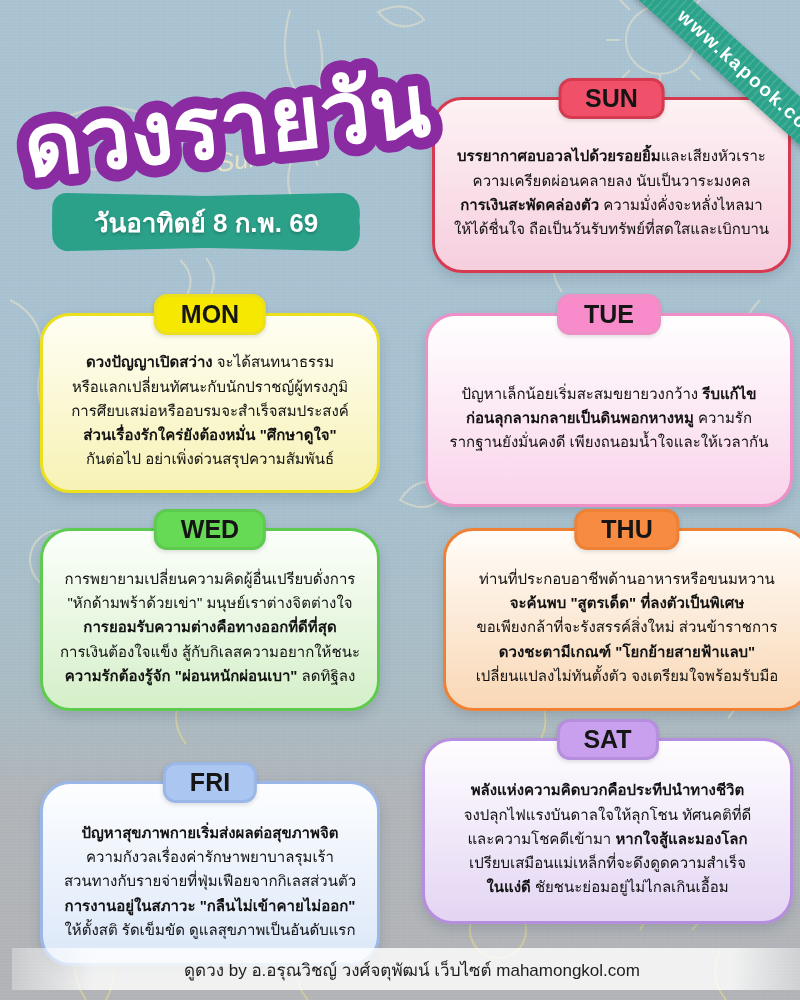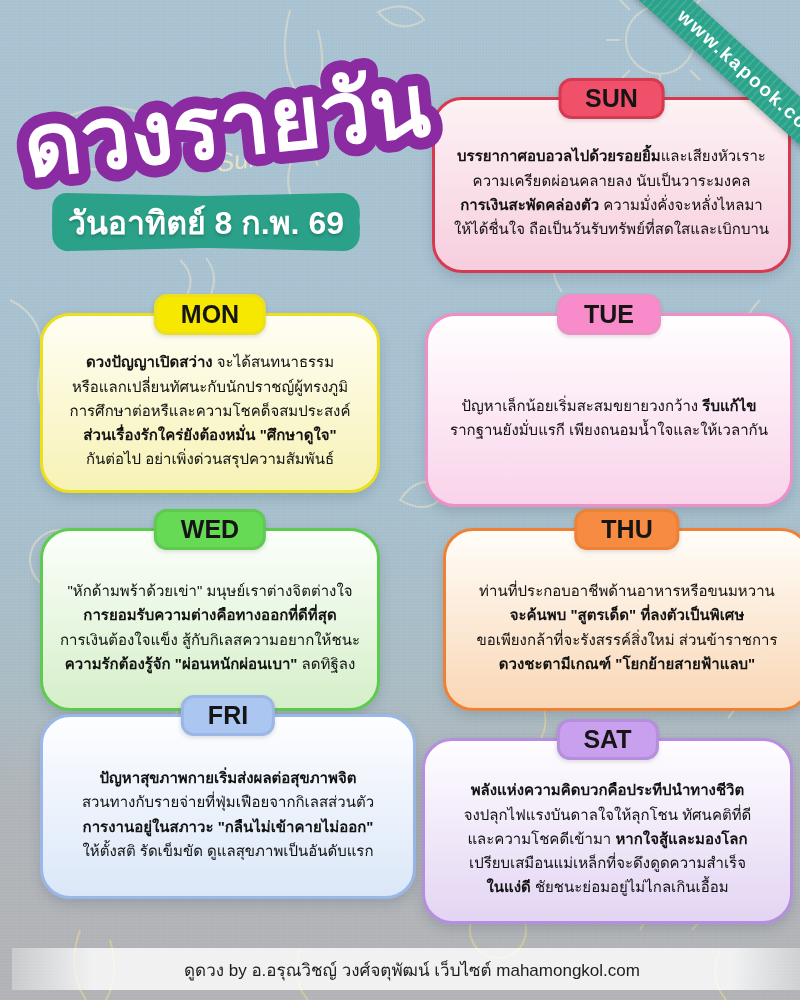--- a/index.html
+++ b/index.html
@@ -26,21 +26,21 @@
 
   
   .title-wrap{position:absolute;left:8px;top:38px;width:440px;height:180px;z-index:5;}
 
   
   .date-banner{position:absolute;left:52px;top:196px;width:308px;height:52px;z-index:5;
     display:flex;align-items:center;justify-content:center;}
   .date-banner .blob,.date-banner .blob2{position:absolute;inset:0;background:#2ba189;border-radius:22px;}
   .date-banner .blob{transform:rotate(-1.3deg);border-radius:26px 18px 30px 16px;}
   .date-banner .blob2{transform:rotate(1.2deg);border-radius:14px 28px 16px 28px;}
-  .date-banner span{position:relative;color:#fff;font-weight:700;font-size:32px;
+  .date-banner span{position:relative;color:#fff;font-weight:700;font-size:26px;
     text-shadow:0 2px 3px rgba(0,0,0,.22);z-index:2;}
 
   
   .card{position:absolute;z-index:4;border:3px solid var(--border);border-radius:30px;
     background:linear-gradient(180deg,var(--top) 0%,var(--bottom) 100%);
     box-shadow:0 5px 12px rgba(55,75,95,.20);}
   .pill{position:absolute;top:-22px;left:50%;transform:translateX(-50%);
     background:var(--pill);border:3px solid var(--border);border-radius:13px;
     padding:2px 24px;font-size:25px;font-weight:700;color:#151515;line-height:1.25;
     box-shadow:0 2px 4px rgba(0,0,0,.12);white-space:nowrap;}
@@ -48,21 +48,21 @@
     align-items:center;justify-content:center;text-align:center;
     padding:26px 10px 10px 10px;overflow:hidden;}
   .line{font-size:15px;line-height:1.62;color:#121212;white-space:nowrap;}
   .line .b{font-weight:700;}
 
   .card-sun{left:432px;top:97px;width:353px;height:170px;}
   .card-mon{left:40px;top:313px;width:334px;height:174px;}
   .card-tue{left:425px;top:313px;width:362px;height:188px;}
   .card-wed{left:40px;top:528px;width:334px;height:177px;}
   .card-thu{left:443px;top:528px;width:362px;height:177px;}
-  .card-fri{left:40px;top:714px;width:334px;height:179px;padding-left:36px;}
+  .card-fri{left:40px;top:781px;width:334px;height:179px;}
   .card-sat{left:422px;top:738px;width:365px;height:180px;}
 
   
   .footer{position:absolute;left:12px;top:948px;width:800px;height:42px;z-index:5;
     display:flex;align-items:center;justify-content:center;
     background:linear-gradient(90deg,rgba(255,255,255,.30) 0%,rgba(255,255,255,.82) 10%,rgba(255,255,255,.82) 90%,rgba(255,255,255,.30) 100%);}
   .footer span{font-size:17px;color:#1d1d1d;}
 </style>
 </head>
 <body>
@@ -121,54 +121,58 @@
         <div class="line"><span>ความเครียดผ่อนคลายลง นับเป็นวาระมงคล</span></div>
         <div class="line"><span class="b">การเงินสะพัดคล่องตัว</span><span> ความมั่งคั่งจะหลั่งไหลมา</span></div>
         <div class="line"><span>ให้ได้ชื่นใจ ถือเป็นวันรับทรัพย์ที่สดใสและเบิกบาน</span></div>
       </div>
   </div>
   <div class="card card-mon" style="--border: #ecdf1e; --pill: #f6e800; --top: #fffef4; --bottom: #f7f2b5;">
     <div class="pill">MON</div>
     <div class="card-body">
         <div class="line"><span class="b">ดวงปัญญาเปิดสว่าง</span><span> จะได้สนทนาธรรม</span></div>
         <div class="line"><span>หรือแลกเปลี่ยนทัศนะกับนักปราชญ์ผู้ทรงภูมิ</span></div>
-        <div class="line"><span>การศึกษาต่อหรืและความโชคด็จสมประสงค์</span></div>
+        <div class="line"><span>การศึยบเสม่อหรืออบรมจะสำเร็จสมประสงค์</span></div>
         <div class="line"><span class="b">ส่วนเรื่องรักใคร่ยังต้องหมั่น "ศึกษาดูใจ"</span></div>
         <div class="line"><span>กันต่อไป อย่าเพิ่งด่วนสรุปความสัมพันธ์</span></div>
       </div>
   </div>
   <div class="card card-tue" style="--border: #ee8fc7; --pill: #f88cca; --top: #ffffff; --bottom: #f9d3ea;">
     <div class="pill">TUE</div>
     <div class="card-body">
         <div class="line"><span>ปัญหาเล็กน้อยเริ่มสะสมขยายวงกว้าง </span><span class="b">รีบแก้ไข</span></div>
-        <div class="line"><span>รากฐานยังมั่บแรกี เพียงถนอมน้ำใจและให้เวลากัน</span></div>
+        <div class="line"><span class="b">ก่อนลุกลามกลายเป็นดินพอกหางหมู</span><span> ความรัก</span></div>
+        <div class="line"><span>รากฐานยังมั่นคงดี เพียงถนอมน้ำใจและให้เวลากัน</span></div>
       </div>
   </div>
   <div class="card card-wed" style="--border: #5ecb50; --pill: #66d955; --top: #fcfffb; --bottom: #d5efc9;">
     <div class="pill">WED</div>
     <div class="card-body">
+        <div class="line"><span>การพยายามเปลี่ยนความคิดผู้อื่นเปรียบดั่งการ</span></div>
         <div class="line"><span>"หักด้ามพร้าด้วยเข่า" มนุษย์เราต่างจิตต่างใจ</span></div>
         <div class="line"><span class="b">การยอมรับความต่างคือทางออกที่ดีที่สุด</span></div>
         <div class="line"><span>การเงินต้องใจแข็ง สู้กับกิเลสความอยากให้ชนะ</span></div>
         <div class="line"><span class="b">ความรักต้องรู้จัก "ผ่อนหนักผ่อนเบา"</span><span> ลดทิฐิลง</span></div>
       </div>
   </div>
   <div class="card card-thu" style="--border: #ef8136; --pill: #f68b41; --top: #fffdf9; --bottom: #f9d7b5;">
     <div class="pill">THU</div>
     <div class="card-body">
         <div class="line"><span>ท่านที่ประกอบอาชีพด้านอาหารหรือขนมหวาน</span></div>
         <div class="line"><span class="b">จะค้นพบ "สูตรเด็ด" ที่ลงตัวเป็นพิเศษ</span></div>
         <div class="line"><span>ขอเพียงกล้าที่จะรังสรรค์สิ่งใหม่ ส่วนข้าราชการ</span></div>
         <div class="line"><span class="b">ดวงชะตามีเกณฑ์ "โยกย้ายสายฟ้าแลบ"</span></div>
+        <div class="line"><span>เปลี่ยนแปลงไม่ทันตั้งตัว จงเตรียมใจพร้อมรับมือ</span></div>
       </div>
   </div>
   <div class="card card-fri" style="--border: #9ab7e8; --pill: #abc7f1; --top: #fdfeff; --bottom: #dbe7f8;">
     <div class="pill">FRI</div>
     <div class="card-body">
         <div class="line"><span class="b">ปัญหาสุขภาพกายเริ่มส่งผลต่อสุขภาพจิต</span></div>
+        <div class="line"><span>ความกังวลเรื่องค่ารักษาพยาบาลรุมเร้า</span></div>
         <div class="line"><span>สวนทางกับรายจ่ายที่ฟุ่มเฟือยจากกิเลสส่วนตัว</span></div>
         <div class="line"><span class="b">การงานอยู่ในสภาวะ "กลืนไม่เข้าคายไม่ออก"</span></div>
         <div class="line"><span>ให้ตั้งสติ รัดเข็มขัด ดูแลสุขภาพเป็นอันดับแรก</span></div>
       </div>
   </div>
   <div class="card card-sat" style="--border: #b68ede; --pill: #c9a0ee; --top: #fffdff; --bottom: #e3d5f3;">
     <div class="pill">SAT</div>
     <div class="card-body">
         <div class="line"><span class="b">พลังแห่งความคิดบวกคือประทีปนำทางชีวิต</span></div>
         <div class="line"><span>จงปลุกไฟแรงบันดาลใจให้ลุกโชน ทัศนคติที่ดี</span></div>

